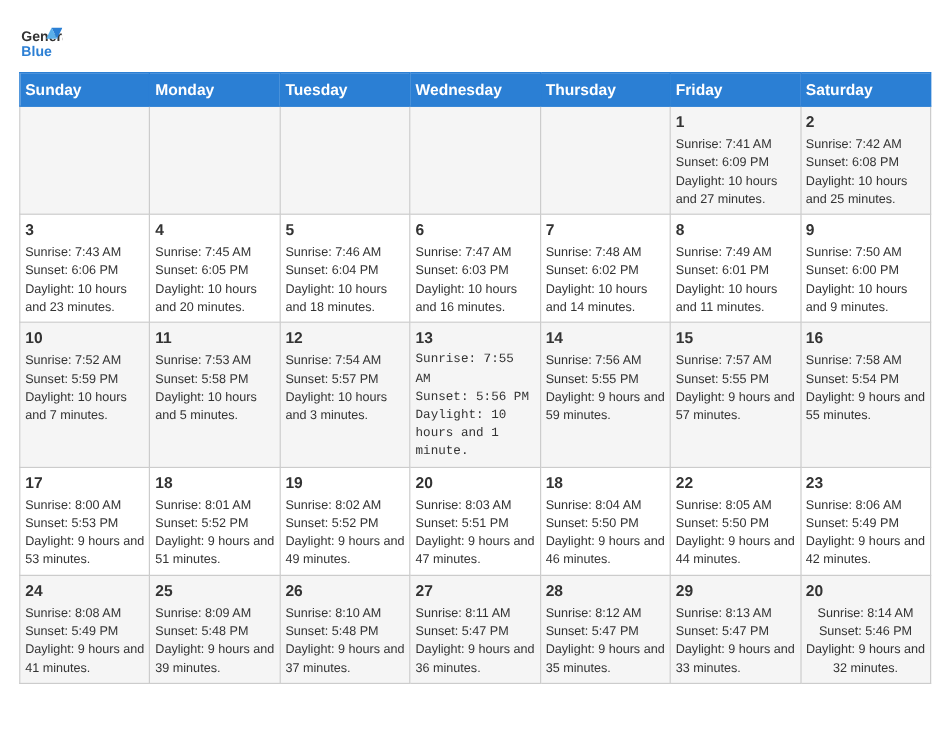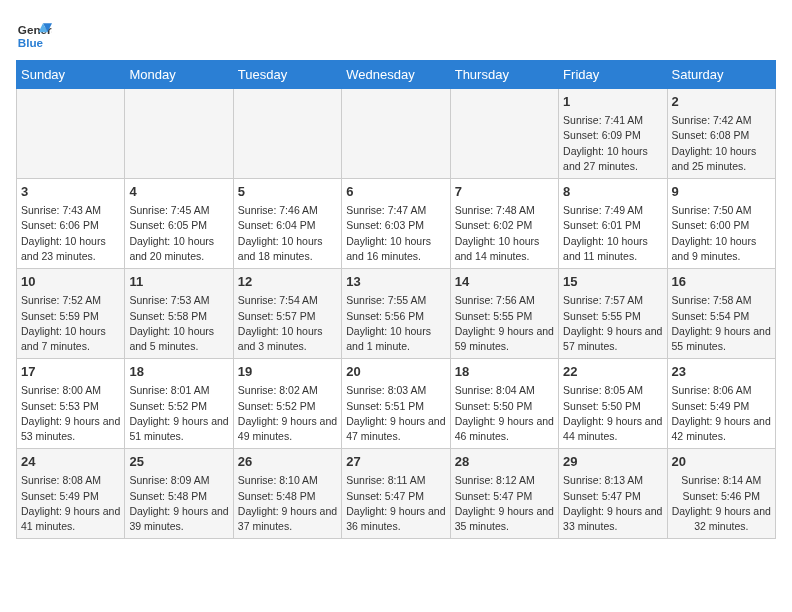--- a/index.html
+++ b/index.html
@@ -41,21 +41,21 @@
       width: 100%;
       border-collapse: collapse;
       font-size: 11px;
     }
     .calendar thead th {
       background-color: #2b7fd4;
       color: #fff;
       padding: 6px 4px;
       text-align: left;
       font-size: 13px;
-      font-weight: 400;
+      font-weight: 700;
       border: 1px solid #2b7fd4;
     }
     .calendar tbody td {
       border: 1px solid #ccc;
       vertical-align: top;
       padding: 4px;
       width: calc(100%/7);
       min-height: 80px;
       height: 80px;
       color: #333;
@@ -190,21 +190,21 @@
 Daylight: 10 hours and 5 minutes.</div>
         </td>
         <td>
           <span class="day-num">12</span>
           <div class="day-info" style="white-space: pre-line;">Sunrise: 7:54 AM
 Sunset: 5:57 PM
 Daylight: 10 hours and 3 minutes.</div>
         </td>
         <td>
           <span class="day-num">13</span>
-          <div class="day-info" style="white-space: pre-line;">Sunrise: 7:55 AM
+          <div class="day-info" style="white-space: pre-line; font-family: Liberation Mono, monospace;">Sunrise: 7:55 AM
 Sunset: 5:56 PM
 Daylight: 10 hours and 1 minute.</div>
         </td>
         <td>
           <span class="day-num">14</span>
           <div class="day-info" style="white-space: pre-line;">Sunrise: 7:56 AM
 Sunset: 5:55 PM
 Daylight: 9 hours and 59 minutes.</div>
         </td>
         <td>

